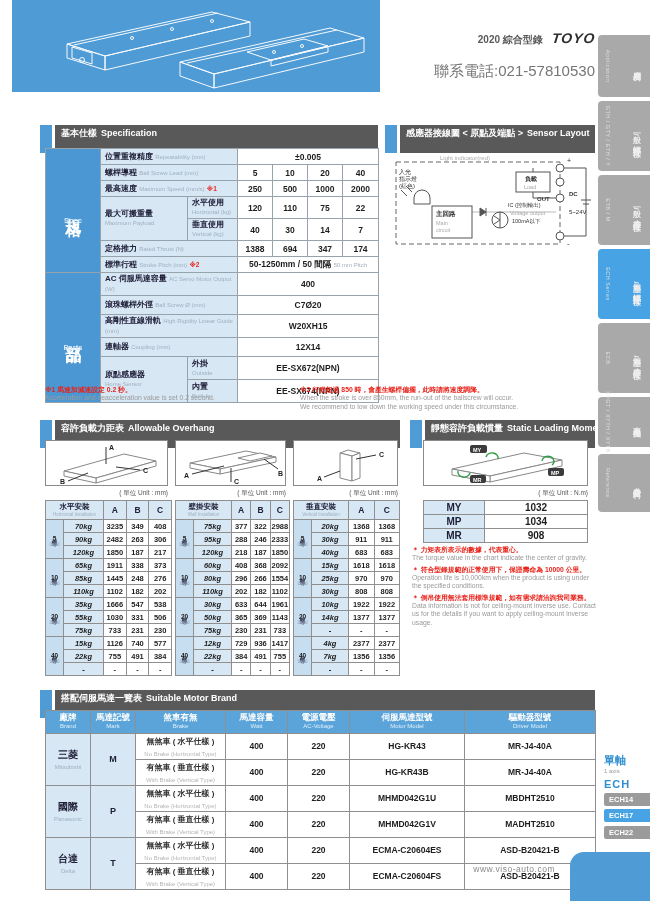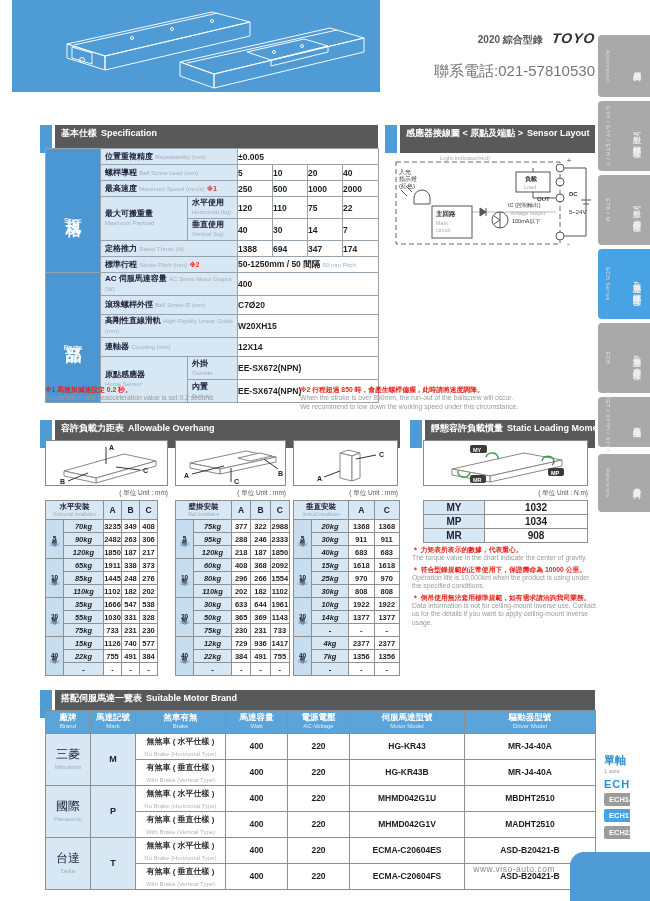--- a/index.html
+++ b/index.html
@@ -23,39 +23,39 @@
   .stab.active{background:#47a3e3;}
   .stz{position:absolute;right:9px;top:50%;transform:translateY(-50%);writing-mode:vertical-rl;
        font-size:8px;font-weight:bold;color:#efefef;letter-spacing:1px;white-space:nowrap;}
   .ste{position:absolute;left:7px;top:50%;transform:translateY(-50%);writing-mode:vertical-rl;
        font-size:5.5px;color:#dedede;letter-spacing:.5px;white-space:nowrap;}
   
   .series{left:604px;top:753px;width:46px;text-align:left;line-height:11px;}
   .series .sz{color:#2f8fd0;font-weight:bold;font-size:11px;}
   .series .se{color:#9a9a9a;font-size:6px;display:block;}
   .series .sc{color:#2f8fd0;font-weight:bold;font-size:11px;letter-spacing:1px;}
-  .mtab{left:604px;width:26px;height:13px;background:#9b9b9b;color:#fff;font-size:7.5px;
+  .mtab{left:604px;width:46px;height:13px;background:#9b9b9b;color:#fff;font-size:7.5px;
         font-weight:bold;line-height:13px;padding-left:5px;border-radius:2px 0 0 2px;box-sizing:border-box;}
   .mtab.active{background:#47a3e3;}
   .corner{left:570px;top:852px;width:80px;height:49px;background:#4f9bd5;border-radius:14px 0 0 0;}
   .web{top:864px;left:415px;width:140px;text-align:right;font-size:8.5px;color:#8a8a8a;letter-spacing:.5px;}
   
   table{border-collapse:collapse;table-layout:fixed;}
   td,th{padding:0;vertical-align:middle;}
   
   .spec{width:333px;}
   .spec td,.spec th{border:1px solid #97a3ac;}
   .grp{background:#4a97d3;color:#fff;text-align:center;}
   .grp .gz{writing-mode:vertical-rl;font-size:16px;font-weight:bold;letter-spacing:3px;display:inline-block;}
   .grp .ge{display:block;font-size:7.5px;color:#d9ebf8;margin-top:1px;}
   .lb{background:#d7e7f4;padding:1px 4px;font-size:8px;line-height:9px;}
   .lb .zh{font-weight:bold;color:#20203a;}
   .lb .en{font-size:6px;color:#9fb0c0;}
   .rn{color:#e8231a;font-weight:bold;font-size:6.5px;}
-  .vl{background:#fff;text-align:left;font-size:8.5px;font-weight:bold;color:#1d1d1d;}
+  .vl{background:#fff;text-align:center;font-size:8.5px;font-weight:bold;color:#1d1d1d;}
   .vl .vsub{font-size:6px;color:#9fb0c0;font-weight:normal;}
   
   .noteZ{color:#e8231a;font-size:6.8px;font-weight:bold;line-height:9px;}
   .noteE{color:#9a9a9a;font-size:6.8px;line-height:8.5px;}
   
   .dgm{border:1px solid #8a8a8a;background:#fff;box-sizing:border-box;}
   .unit{font-size:6.5px;color:#555;text-align:right;}
   
   .ov td{border:1px solid #8f8f8f;text-align:center;font-size:7.5px;font-weight:bold;color:#1d1d1d;background:#fff;height:12px;}
   .ov .ovh td{height:18px;}
@@ -73,21 +73,21 @@
   .mt td{border:1px solid #8f8f8f;height:13px;text-align:center;font-weight:bold;font-size:10px;color:#1d1d1d;}
   .mt .ml{background:#d7e7f4;width:60px;color:#20203a;}
   
   .mo{width:550px;}
   .mo th,.mo td{border:1px solid #8f8f8f;text-align:center;}
   .mo th{background:#5aa4da;color:#fff;height:22px;line-height:9px;}
   .mo .hz{font-size:8.5px;font-weight:bold;}
   .mo .he{font-size:6px;font-weight:normal;color:#dff0fb;}
   .mo td{height:19px;background:#fff;line-height:9px;}
   .mo .bc{background:#d7e7f4;}
-  .mo .bz{font-size:12px;font-weight:normal;color:#20203a;}
+  .mo .bz{font-size:10px;font-weight:bold;color:#20203a;}
   .mo .be{font-size:6px;color:#9fb0c0;}
   .mo .mk{font-size:9px;font-weight:bold;color:#20203a;}
   .mo .kz{font-size:8px;font-weight:bold;color:#2e2e2e;margin-top:8px;}
   .mo .ke{font-size:6px;color:#b5b5b5;}
   .mo .v{font-size:8.5px;font-weight:bold;color:#1d1d1d;}
   svg text{font-family:"Liberation Sans","DejaVu Sans",sans-serif;}
 </style>
 </head>
 <body>
 
@@ -389,21 +389,21 @@
       <text x="49" y="40.5" font-size="5.5" font-weight="bold" fill="#fff">MR</text>
     </svg>
   </div>
 
   <div class="abs unit" style="left:45px;top:489px;width:123px;">( 單位 Unit : mm)</div>
   <div class="abs unit" style="left:175px;top:489px;width:111px;">( 單位 Unit : mm)</div>
   <div class="abs unit" style="left:293px;top:489px;width:105px;">( 單位 Unit : mm)</div>
   <div class="abs unit" style="left:423px;top:489px;width:165px;">( 單位 Unit : N.m)</div>
 
   <div class="abs" style="left:45px;top:500px;">
-  <table class="ov" style="width:113px;">
+  <table class="ov" style="width:127px;">
     <colgroup>
           <col style="width:18px">
           <col style="width:40px">
           <col>
           <col>
           <col>
         </colgroup>
     <tbody>
           <tr class="ovh">
             <td colspan="2" class="ovn"><span class="onz">水平安裝</span><br><span class="one">Horizontal Installation</span></td>
@@ -453,21 +453,21 @@
             <td class="ld" rowspan="3"><span class="ldz">導程</span><span class="ldn">20</span><span class="lde">Lead</span></td>
             <td class="kg">35kg</td>
             <td>1666</td>
             <td>547</td>
             <td>538</td>
           </tr>
     <tr>
             <td class="kg">55kg</td>
             <td>1030</td>
             <td>331</td>
-            <td>328</td>
+            <td>506</td>
           </tr>
     <tr>
             <td class="kg">75kg</td>
             <td>733</td>
             <td>231</td>
             <td>230</td>
           </tr>
     <tr>
             <td class="ld" rowspan="3"><span class="ldz">導程</span><span class="ldn">40</span><span class="lde">Lead</span></td>
             <td class="kg">15kg</td>

